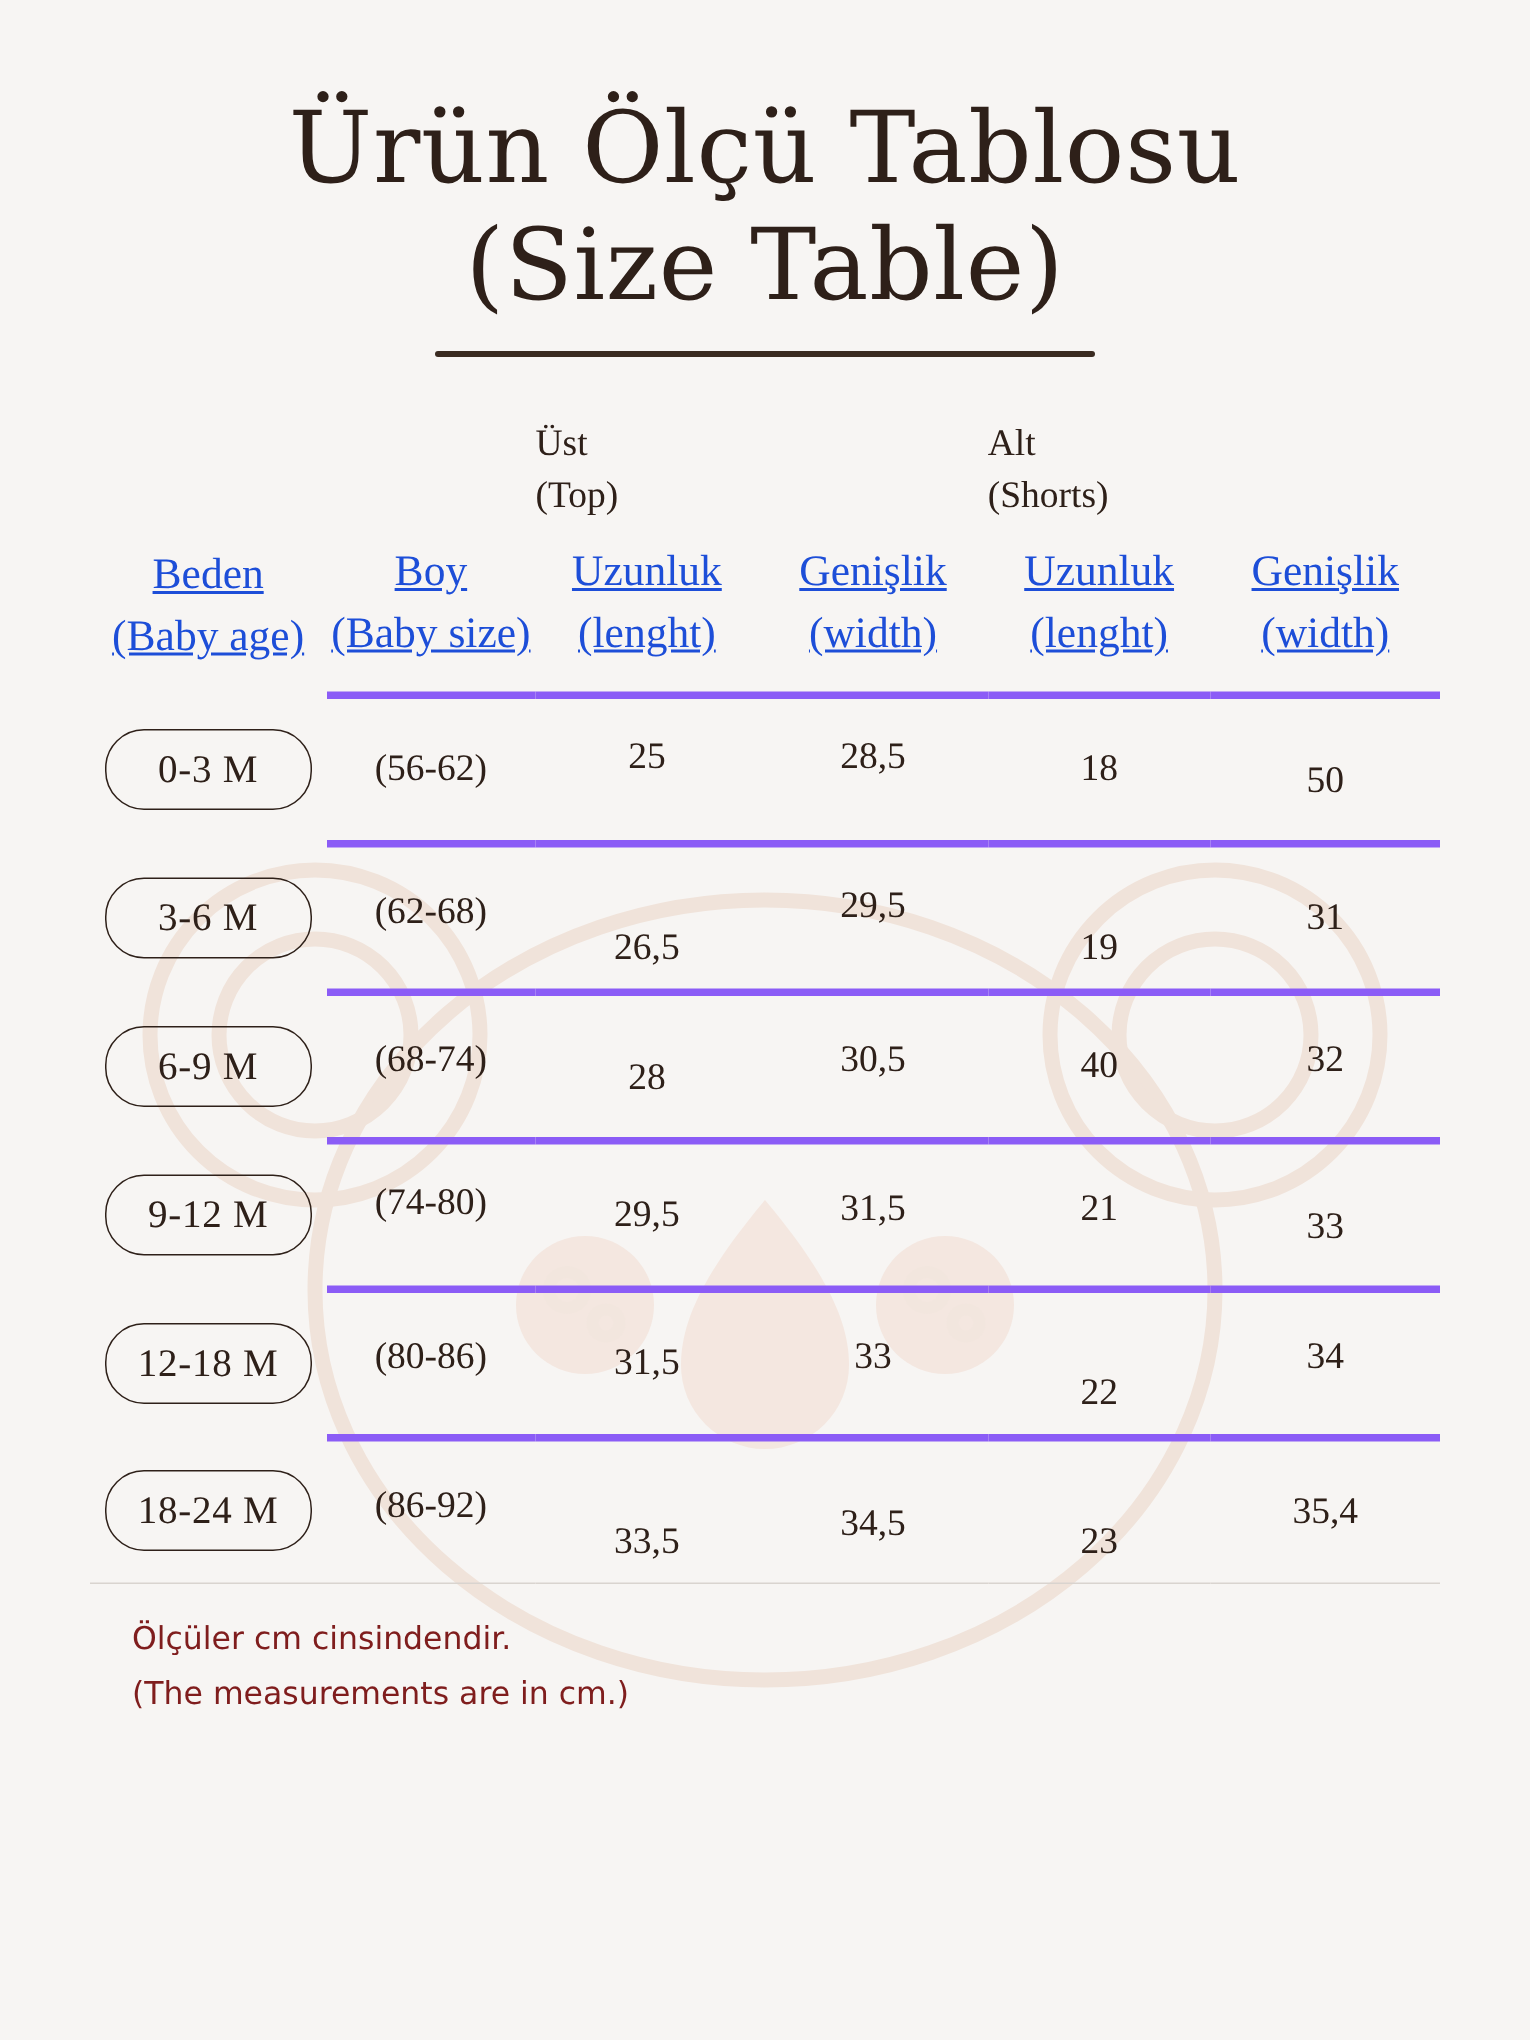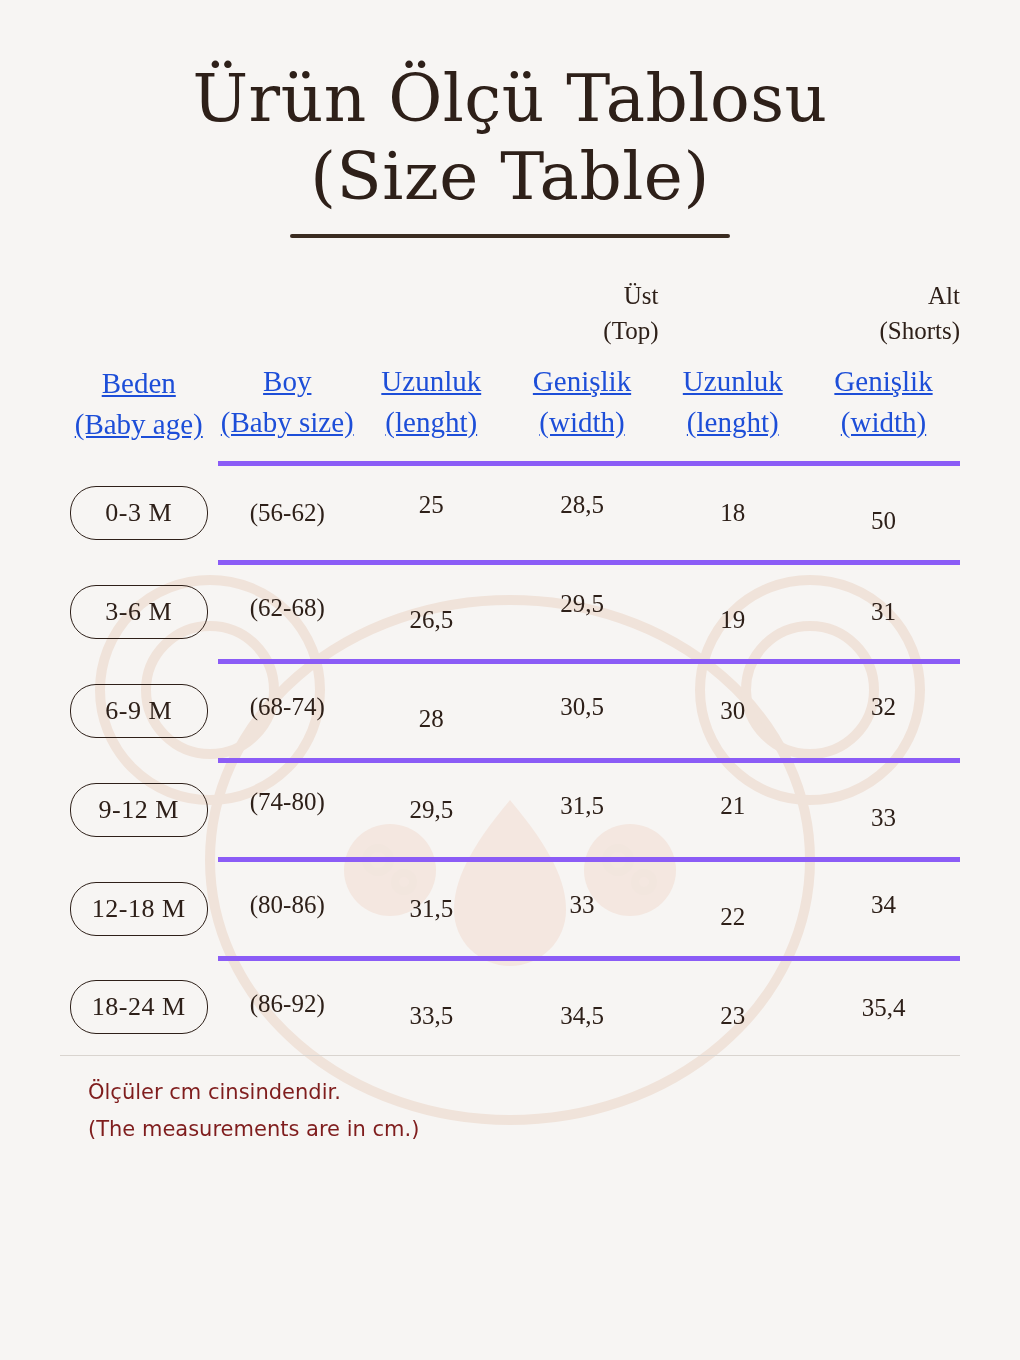--- a/index.html
+++ b/index.html
@@ -66,21 +66,21 @@
     table-layout: fixed;
   }
   table.size-table col.c0 { width: 17.5%; }
   table.size-table col.c1 { width: 15.5%; }
   table.size-table col.c2 { width: 16.5%; }
   table.size-table col.c3 { width: 17%; }
   table.size-table col.c4 { width: 16.5%; }
   table.size-table col.c5 { width: 17%; }
 
   .group-row td {
-    text-align: right;
+    text-align: left;
     padding: 0 0 6px 0;
     vertical-align: bottom;
   }
   .group-label {
     font-size: 25px;
     line-height: 1.42;
     color: #2e2019;
   }
 
   .head-row td {
@@ -117,21 +117,21 @@
     font-size: 26px;
     letter-spacing: 0.5px;
     min-width: 96px;
     background: transparent;
   }
 
   
   .off-up { position: relative; top: -8px; }
   .off-dn { position: relative; top: 8px; }
   .off-u4 { position: relative; top: -4px; }
-  .off-d4 { position: relative; top: 8px; text-align: right; }
+  .off-d4 { position: relative; top: 20px; text-align: right; }
 
   
   .footnote {
     margin-top: 18px;
     padding-left: 28px;
     font-family: "DejaVu Sans", "Liberation Sans", sans-serif;
     font-size: 21px;
     line-height: 1.75;
     color: #7f1d1d;
   }
@@ -232,21 +232,21 @@
         <td><span class="off-d4">26,5</span></td>
         <td><span class="off-up">29,5</span></td>
         <td><span class="off-d4">19</span></td>
         <td><span>31</span></td>
       </tr>
       <tr>
         <td class="age-cell"><span class="pill">6-9 M</span></td>
         <td><span class="off-u4">(68-74)</span></td>
         <td><span class="off-dn">28</span></td>
         <td><span class="off-u4">30,5</span></td>
-        <td><span>30</span></td>
+        <td><span>40</span></td>
         <td><span class="off-u4">32</span></td>
       </tr>
       <tr>
         <td class="age-cell"><span class="pill">9-12 M</span></td>
         <td><span class="off-up">(74-80)</span></td>
         <td><span>29,5</span></td>
         <td><span class="off-u4">31,5</span></td>
         <td><span class="off-u4">21</span></td>
         <td><span class="off-dn">33</span></td>
       </tr>

